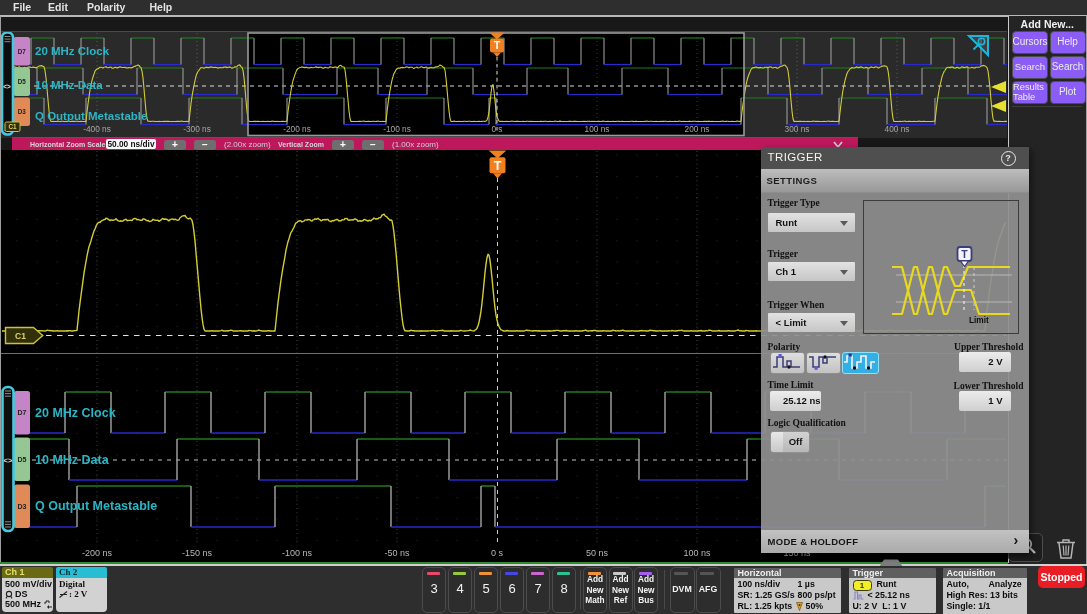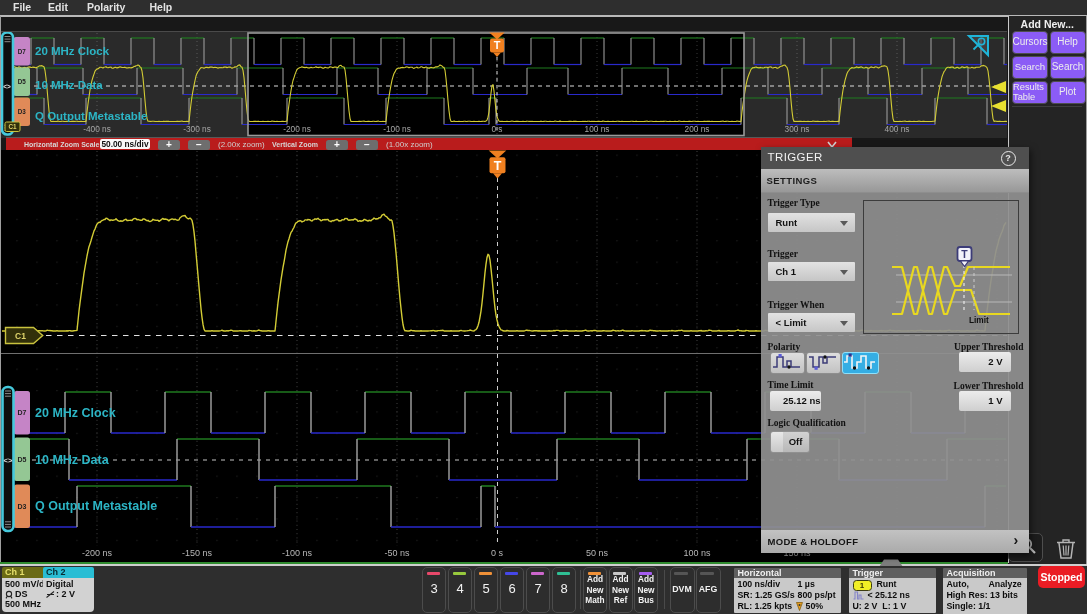--- a/index.html
+++ b/index.html
@@ -11,21 +11,21 @@
   .menu-item{color:#e3e3e3;font-size:10.5px;font-weight:700;line-height:15px;}
   .menu-item:nth-child(1){margin-left:13px;}
   .menu-item:nth-child(2){margin-left:17px;}
   .menu-item:nth-child(3){margin-left:19px;}
   .menu-item:nth-child(4){margin-left:24px;}
   #top-line{left:0;top:14.5px;width:1087px;height:2px;background:#b9b9b9;}
   
   #tabbar{left:1px;top:16.5px;width:1006px;height:14.5px;background:#232323;}
   #tab-label{position:absolute;left:8px;top:1px;color:#ececec;font-size:11px;font-weight:700;}
   #overview-box{left:1px;top:31px;width:1006px;height:105.5px;background:#2a2a2a;border-top:1px solid #4a4a4a;}
-  #zoom-toolbar{left:6px;top:136.5px;width:846px;height:13.5px;background:#b91c1c;border-top:1px solid #585858;
+  #zoom-toolbar{left:12px;top:136.5px;width:846px;height:13.5px;background:#be185d;border-top:1px solid #585858;
      color:#d6d6d6;font-size:8px;font-weight:700;}
   #zoom-toolbar > span{position:absolute;top:2.5px;}
   #zoom-toolbar .tlabel{font-size:7px;}
   #zoom-toolbar .tinput{top:1.5px;width:50px;height:10px;background:#fafafa;color:#111;border-radius:2px;
      font-size:8.3px;font-weight:700;text-align:center;line-height:10.5px;}
   .tbtn{top:1.5px;width:22px;height:10px;background:#6e6e6e;border-radius:2.5px;color:#fff;
      font-size:10px;font-weight:700;text-align:center;line-height:9px;}
   .tzoom{font-weight:400;color:#cfcfcf;}
   #ov-collapse{position:absolute;right:14px;top:1px;width:12px;height:11px;}
   #main-box{left:1px;top:150px;width:1006.5px;height:411.5px;background:#000;}
@@ -76,21 +76,21 @@
   #tp-mode span{position:absolute;left:7px;top:6px;color:#141414;font-size:9.5px;font-weight:700;letter-spacing:.3px;}
   #tp-mode .chev{left:auto;right:10px;top:2px;font-size:14px;font-weight:700;}
   
   #bottom-bar{left:0;top:565.5px;width:1087px;height:48.5px;background:#2e2e2e;}
   .badge{position:absolute;top:1.5px;width:51px;height:45px;border-radius:2px 2px 4px 4px;overflow:hidden;}
   .badge .bhead{height:10.5px;font-size:9px;font-weight:700;padding-left:3px;line-height:10.5px;}
   .badge .bbody{height:34.5px;background:#d2d2d2;color:#101010;font-size:9px;font-weight:700;line-height:10.2px;padding:1.5px 0 0 3px;}
   .bbody .brow{display:flex;align-items:center;height:10.2px;}
   #ch1-badge{left:2px;}
   #ch1-badge .bhead{background:#6a6a15;color:#e6e06a;}
-  #ch2-badge{left:43px;}
+  #ch2-badge{left:56px;font-family:Liberation Serif, serif;}
   #ch2-badge .bhead{background:#29bdd4;color:#062a30;}
   .chbtn{position:absolute;top:1.5px;width:22px;height:43.5px;background:#2d2d2d;border:1px solid #4c4c4c;
      border-radius:5px;}
   .chbtn .cline{position:absolute;left:3.5px;top:3.5px;width:13px;height:3px;border-radius:1px;}
   .chbtn .cnum{position:absolute;left:0;top:13px;width:100%;text-align:center;color:#f2f2f2;font-size:13px;font-weight:400;}
   .chbtn .ctxt{position:absolute;left:0;top:6px;width:100%;text-align:center;color:#f2f2f2;font-size:8.3px;
      font-weight:700;line-height:10.5px;}
   .chbtn .cone{position:absolute;left:0;top:16px;width:100%;text-align:center;color:#f2f2f2;font-size:8.8px;font-weight:700;}
   .bb-divider{position:absolute;top:4px;width:1px;height:39px;background:#4a4a4a;}
   .info-panel{position:absolute;top:2.5px;border-radius:1px;overflow:hidden;}

